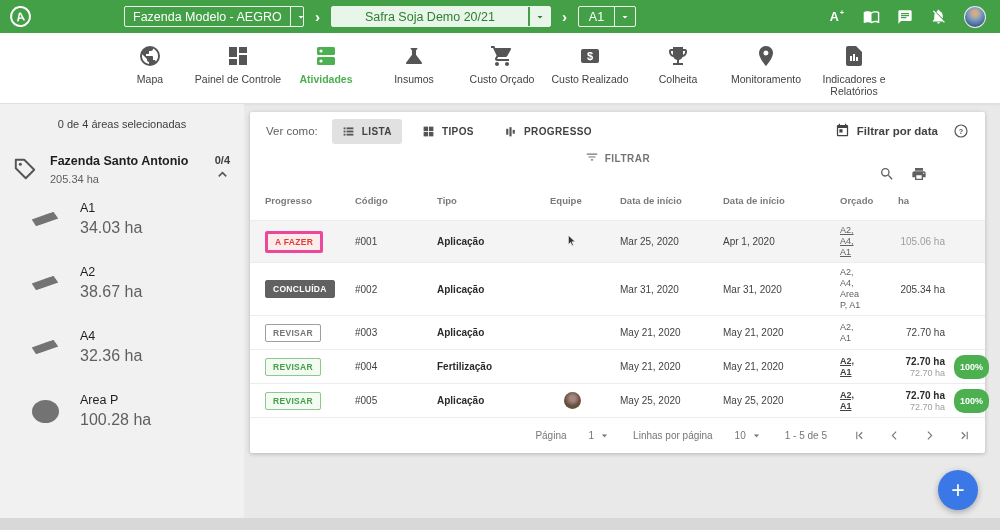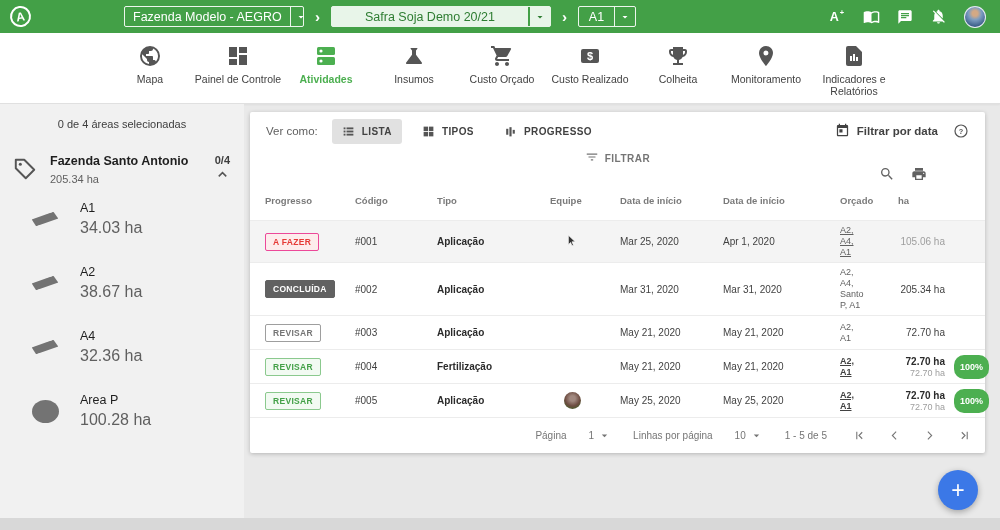--- a/index.html
+++ b/index.html
@@ -60,21 +60,21 @@
   .card-row2 { height:30px; display:flex; align-items:center; padding:0 16px;flex-direction:column; }
   .filterbtn { display:flex; align-items:center; gap:6px; font-size:10px; font-weight:700; letter-spacing:.5px; color:#757575; cursor:pointer; }
   .row2-right { margin-left:auto; display:flex; align-items:center; gap:16px; color:#616161; padding-right:42px; }
   .row2-right span { cursor:pointer; display:grid; place-items:center; }
 
   .tgrid { display:grid; grid-template-columns:90px 82px 113px 70px 103px 117px 58px 47px 1fr; padding-left:15px; align-items:center; }
   .thead { height:40px; font-size:9.5px; font-weight:700; color:#7a7a7a; }
   .trow { min-height:34px; padding-top:4px; padding-bottom:4px; border-top:1px solid #ececec; font-size:10px; color:#424242; cursor:pointer; }
   .trow.highlight { background:#f4f4f4; }
   .badge { display:inline-block; font-size:8.5px; font-weight:700; padding:3px 7px; border-radius:2px; letter-spacing:.3px; }
-  .badge.todo { color:var(--badge-red,#e53935); border:1px solid #ec4899; background:#fdecec; }
+  .badge.todo { color:var(--badge-red,#e53935); border:3px solid #ec4899; background:#fdecec; }
   .badge.done { color:#fff; background:var(--badge-done,#616161); border:1px solid var(--badge-done,#616161); }
   .badge.review { color:#757575; border:1px solid #9e9e9e; background:#fff; }
   .badge.review-green { color:#43a047; border:1px solid #8bc98e; background:#f2faf2; }
   .cell-type { font-weight:700; color:#2b2b2b; }
   .cell-team { display:flex; align-items:center; }
   .cursor-glyph { color:#333; margin-left:14px; display:grid; place-items:center; }
   .avatar-sm { width:17px; height:17px; border-radius:50%; margin-left:14px; background:radial-gradient(circle at 50% 38%, #a1887f 20%, #6d4c41 55%, #33691e 100%); }
   .cell-areas { font-size:9px; line-height:11px; color:#616161; }
   .cell-areas .link { text-decoration:underline; }
   .cell-areas .strong { font-weight:700; color:#424242; }
@@ -408,21 +408,21 @@
           <div class="tgrid trow">
             <span><span class="badge done">CONCLUÍDA</span></span>
             <span>#002</span>
             <span class="cell-type">Aplicação</span>
             <span class="cell-team"></span>
             <span>Mar 31, 2020</span>
             <span>Mar 31, 2020</span>
             <span class="cell-areas">
               <div class="">A2,</div>
               <div class="">A4,</div>
-              <div class="">Santo</div>
+              <div class="">Area</div>
               <div class="">P, A1</div>
             </span>
             <span class="cell-ha">
               <div class="ha-main">205.34 ha</div>
             </span>
             <span class="cell-pill"></span>
           </div>
           <div class="tgrid trow">
             <span><span class="badge review">REVISAR</span></span>
             <span>#003</span>

